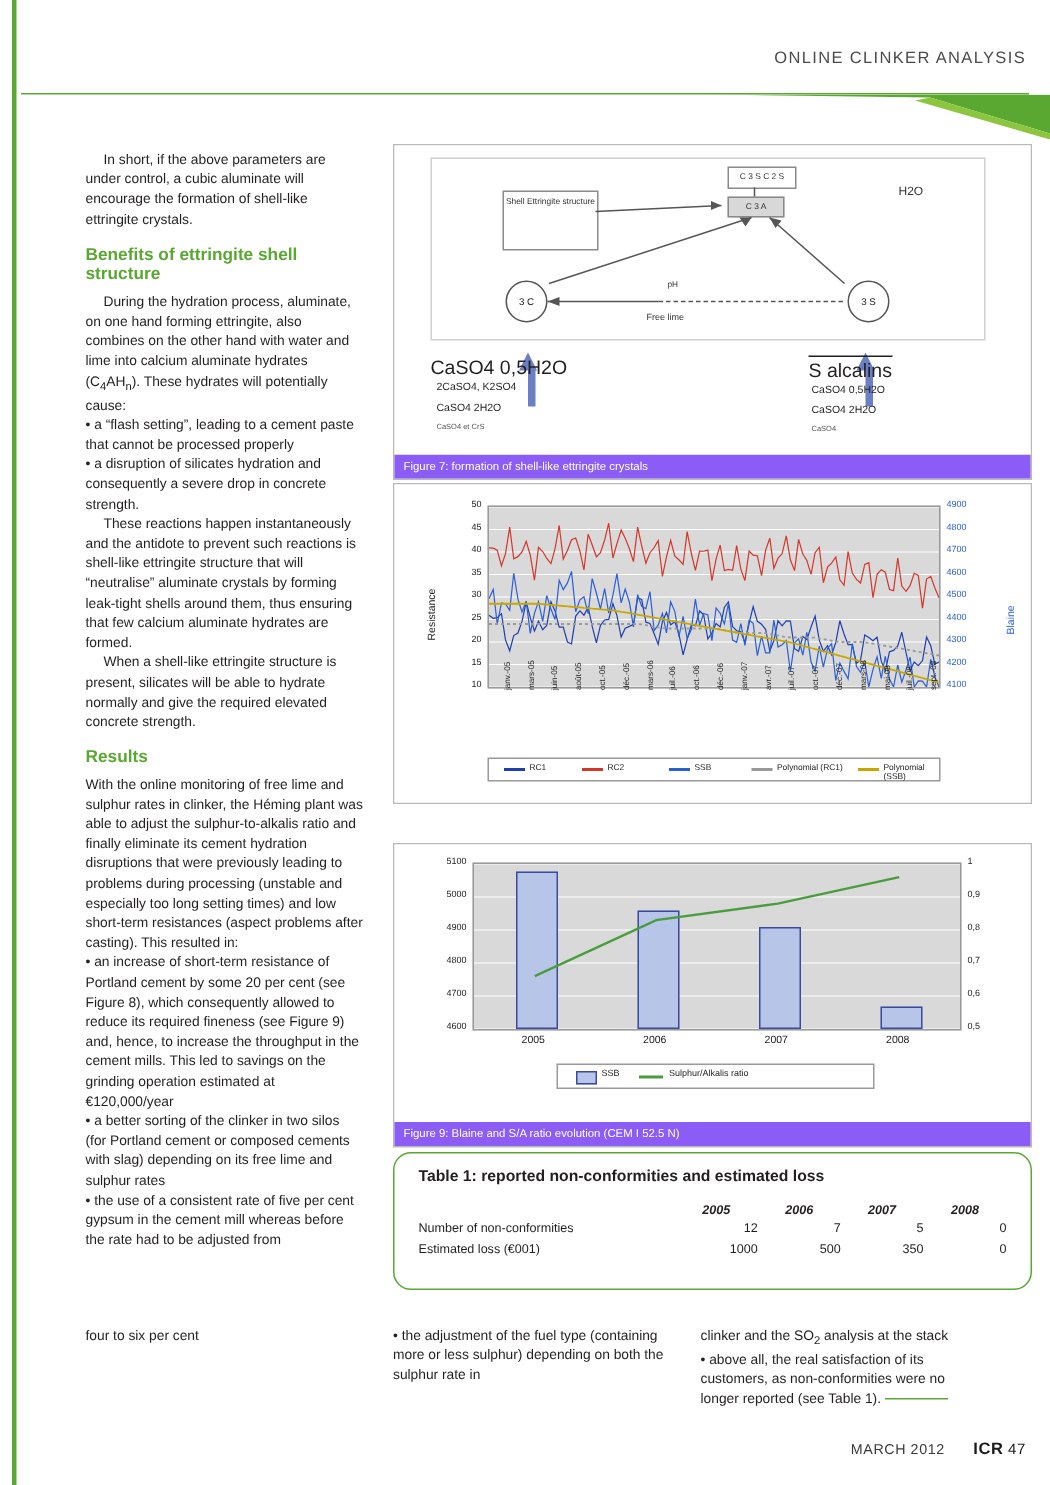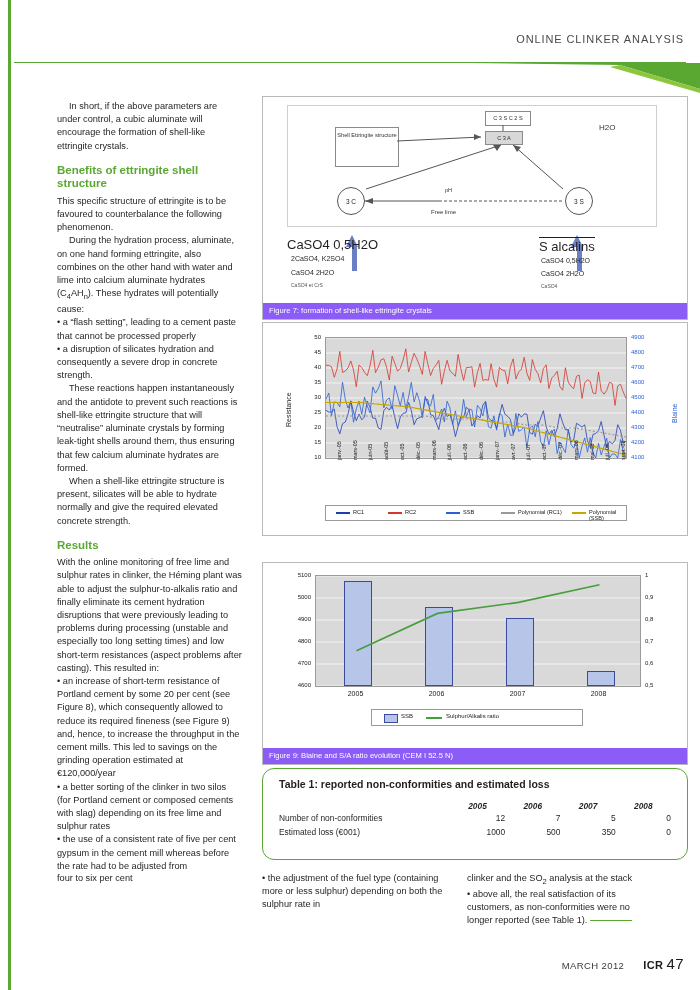--- a/index.html
+++ b/index.html
@@ -26,21 +26,21 @@
   .header-swoosh{
     position:absolute;right:0px;top:63px;width:230px;height:30px;overflow:hidden;
   }
 
   
   .footer{
     position:absolute;right:16px;bottom:18px;
     font-size:9.5px;color:#3a3a3a;letter-spacing:.4px;
   }
   .footer .icr{font-weight:bold;font-size:11px;color:#1a1a1a;padding-left:16px;}
-  .footer .pg{font-size:15px;color:#1a1a1a;}
+  .footer .pg{font-size:10px;color:#1a1a1a;}
 
   
   .col-left{
     position:absolute;left:57px;top:100px;width:185px;
     font-size:9.2px;line-height:13.2px;color:#231f20;text-align:left;
   }
   .col-left p{margin:0 0 0 0;text-indent:12px;}
   .col-left p.noindent{text-indent:0;}
   .col-left p.bullet{text-indent:0;}
   .h-green{
@@ -95,21 +95,21 @@
   .t-grid{position:absolute;left:16px;top:32px;width:392px;font-size:8.4px;color:#231f20;}
   .t-grid td{padding:2px 0;}
   .t-grid .yr{font-style:italic;text-align:center;}
   .t-grid .num{text-align:right;}
 
   
   .bottom{
     position:absolute;top:872px;left:57px;width:629px;
     font-size:9.2px;line-height:13.2px;color:#231f20;
   }
-  .bcol{position:absolute;top:0;width:185px;}
+  .bcol{position:absolute;top:12px;width:185px;}
   #bcol1{left:0;}
   #bcol2{left:205px;}
   #bcol3{left:410px;}
   .bcol p{margin:0;}
   .rule-end{display:inline-block;width:42px;border-bottom:1px solid #5aa832;vertical-align:2px;margin-left:3px;}
 </style>
 </head>
 <body>
 
 <div class="page">
@@ -121,21 +121,20 @@
   <div class="header-swoosh">
     <svg width="230" height="30" viewBox="0 0 230 30">
       <path d="M0 0 L230 0 L230 26 L150 2 Z" fill="#5aa832"></path>
       <path d="M150 2 L230 26 L230 30 L140 4 Z" fill="#8cc63f"></path>
     </svg>
   </div>
 
   <div class="col-left">
     <p>In short, if the above parameters are under control, a cubic aluminate will encourage the formation of shell-like ettringite crystals.</p>
     <div class="h-green">Benefits of ettringite shell structure</div>
-    <p class="noindent">This specific structure of ettringite is to be favoured to counterbalance the following phenomenon.</p>
     <p>During the hydration process, aluminate, on one hand forming ettringite, also combines on the other hand with water and lime into calcium aluminate hydrates (C<span class="sub">4</span>AH<span class="sub">n</span>). These hydrates will potentially cause:</p>
     <p class="bullet">• a “flash setting”, leading to a cement paste that cannot be processed properly</p>
     <p class="bullet">• a disruption of silicates hydration and consequently a severe drop in concrete strength.</p>
     <p>These reactions happen instantaneously and the antidote to prevent such reactions is shell-like ettringite structure that will “neutralise” aluminate crystals by forming leak-tight shells around them, thus ensuring that few calcium aluminate hydrates are formed.</p>
     <p>When a shell-like ettringite structure is present, silicates will be able to hydrate normally and give the required elevated concrete strength.</p>
     <div class="h-green">Results</div>
     <p class="noindent">With the online monitoring of free lime and sulphur rates in clinker, the Héming plant was able to adjust the sulphur-to-alkalis ratio and finally eliminate its cement hydration disruptions that were previously leading to problems during processing (unstable and especially too long setting times) and low short-term resistances (aspect problems after casting). This resulted in:</p>
     <p class="bullet">• an increase of short-term resistance of Portland cement by some 20 per cent (see Figure 8), which consequently allowed to reduce its required fineness (see Figure 9) and, hence, to increase the throughput in the cement mills. This led to savings on the grinding operation estimated at €120,000/year</p>
     <p class="bullet">• a better sorting of the clinker in two silos (for Portland cement or composed cements with slag) depending on its free lime and sulphur rates</p>
     <p class="bullet">• the use of a consistent rate of five per cent gypsum in the cement mill whereas before the rate had to be adjusted from</p>

